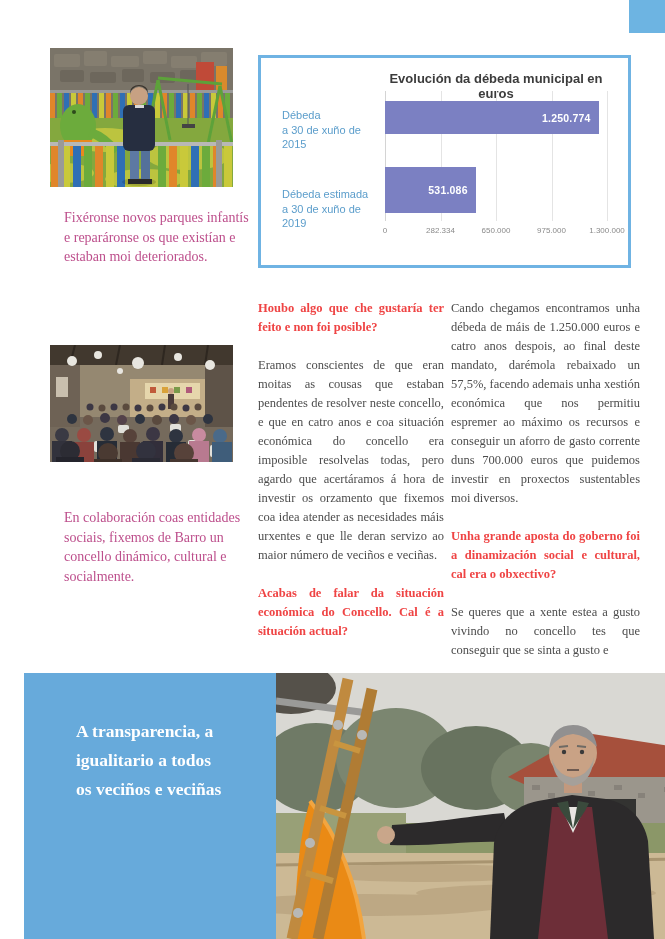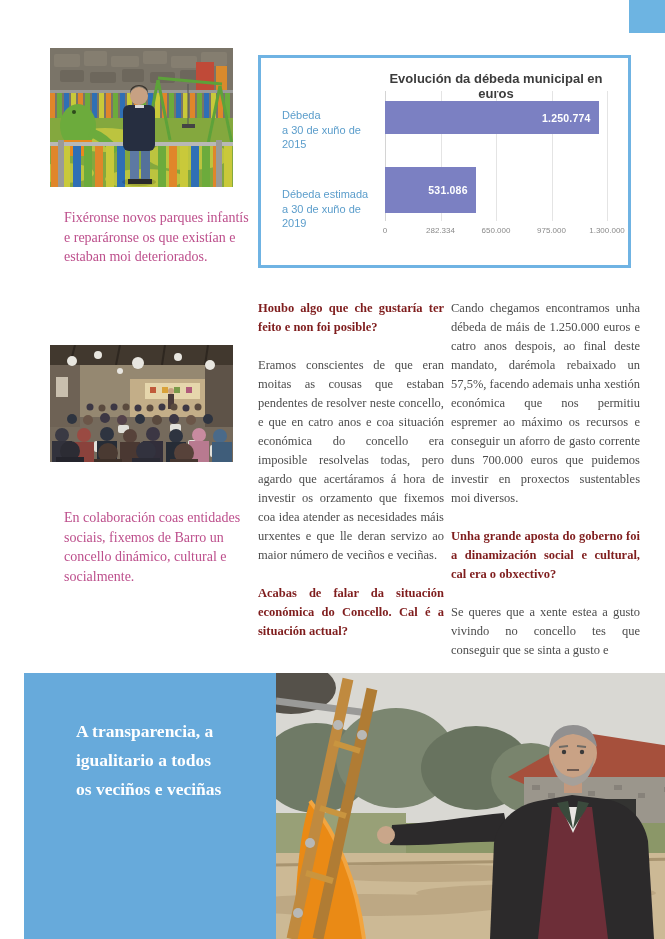--- a/index.html
+++ b/index.html
@@ -46,21 +46,21 @@
   .ticks{position:absolute;left:124px;top:168px;width:222px;height:12px;}
   .ticks span{position:absolute;transform:translateX(-50%);font-size:8px;color:#8a8a8a;
         white-space:nowrap;}
 
   
   .col{position:absolute;top:299px;font-size:12.5px;line-height:19px;color:#4c4c4c;
        text-align:justify;}
   .col-left{left:258px;width:186px;}
   .col-right{left:451px;width:189px;}
   .col p{margin:0 0 19px 0;}
-  .col p.h{font-weight:bold;color:#7f1d1d;}
+  .col p.h{font-weight:bold;color:#ef4444;}
 
   
   .bottom{position:absolute;left:0;top:673px;width:665px;height:266px;margin-left:24px;}
   .blue-block{position:absolute;left:0;top:0;width:252px;height:266px;background:#67aadb;}
   .quote{position:absolute;left:52px;top:44px;width:200px;color:#ffffff;
          font-size:17.5px;font-weight:bold;line-height:29px;}
   .photo3{position:absolute;left:252px;top:0;width:413px;height:266px;overflow:hidden;}
 </style>
 </head>
 <body>

